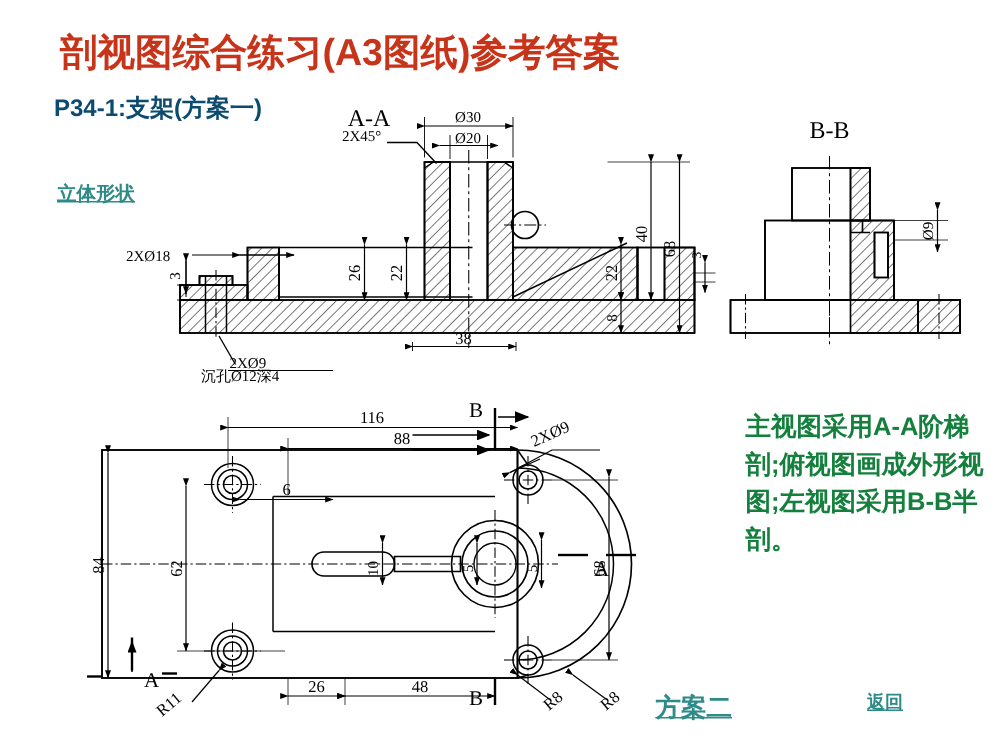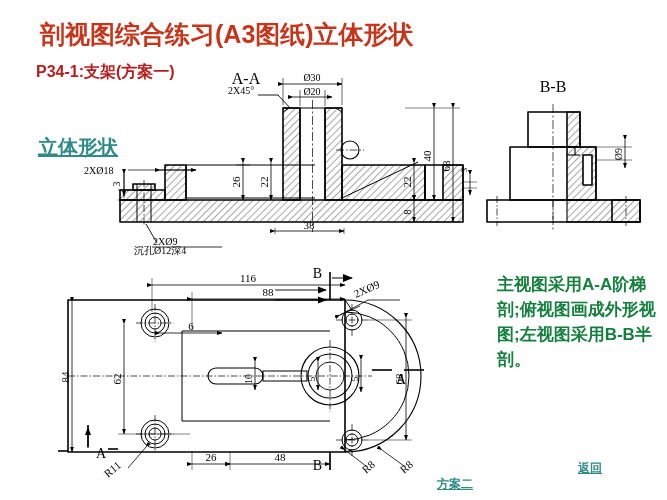--- a/index.html
+++ b/index.html
@@ -4,40 +4,40 @@
 <style>
   html,body{margin:0;padding:0;background:#fff;}
   body{width:667px;height:500px;position:relative;overflow:hidden;
        font-family:"Liberation Sans",sans-serif;}
   #stage{position:absolute;inset:0;}
 
   
   .title{position:absolute;left:40px;top:18px;font-size:25px;font-weight:bold;
          color:#C8341A;letter-spacing:0px;white-space:nowrap;}
   .subtitle{position:absolute;left:36px;top:62px;font-size:16px;font-weight:bold;
-            color:#b91c1c;white-space:nowrap;}
+            color:#0c4a6e;white-space:nowrap;}
   .link{position:absolute;color:#2E8B87;text-decoration:underline;font-weight:bold;
         white-space:nowrap;cursor:pointer;}
-  #lnk-solid{left:38px;top:134px;font-size:20px;}
-  #lnk-plan2{left:437px;top:460px;font-size:12px;margin-top:16px;}
+  #lnk-solid{left:38px;top:120px;font-size:13px;}
+  #lnk-plan2{left:437px;top:460px;font-size:17px;}
   #lnk-back{left:578px;top:460px;font-size:12px;}
 
   .note{position:absolute;left:497px;top:272px;width:160px;font-size:17px;
         font-weight:bold;line-height:25px;color:#15803d;}
 
   
   svg#dwg{position:absolute;left:0;top:0;width:667px;height:500px;}
   svg#dwg text{font-family:"Liberation Serif",serif;fill:#000;}
 </style>
 </head>
 <body>
 
 <div id="stage">
 
-  <div class="title">剖视图综合练习(A3图纸)立体形状</div>
+  <div class="title">剖视图综合练习(A3图纸)参考答案</div>
   <div class="subtitle">P34-1:支架(方案一)</div>
 
   <div class="link" id="lnk-solid">立体形状</div>
   <div class="link" id="lnk-plan2">方案二</div>
   <div class="link" id="lnk-back">返回</div>
 
   <div class="note">主视图采用A-A阶梯剖;俯视图画成外形视图;左视图采用B-B半剖。</div>
 
   <svg id="dwg" viewBox="0 0 667 500" xmlns="http://www.w3.org/2000/svg">
     <defs>

